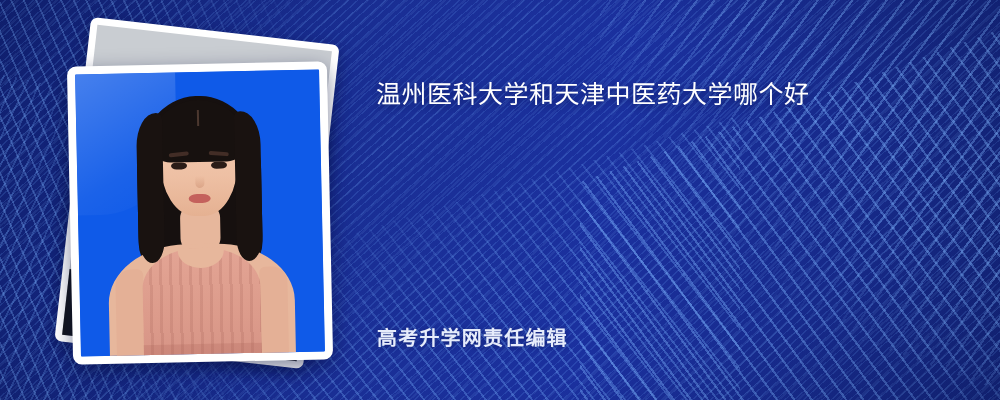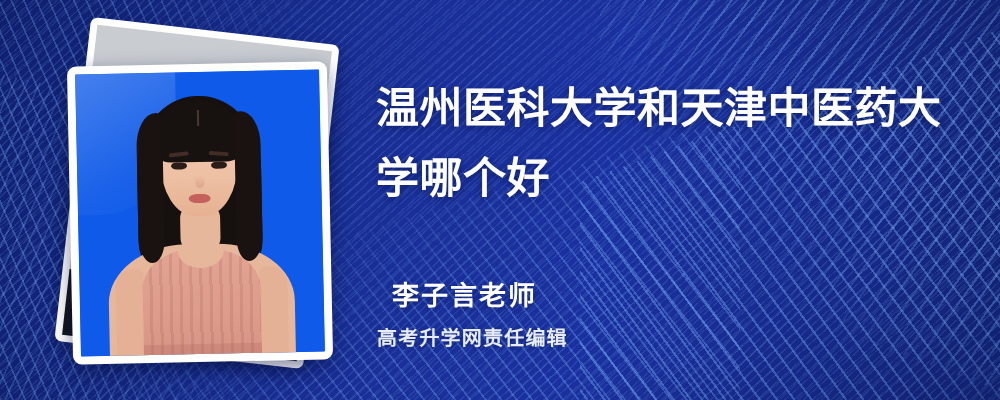--- a/index.html
+++ b/index.html
@@ -345,22 +345,22 @@
   .p-arm-l { left: 50%; margin-left: -86px; border-radius: 16px 6px 8px 12px; }
   .p-arm-r { left: 50%; margin-left: 58px;  border-radius: 6px 16px 12px 8px; }
 
   
   .title {
     position: absolute;
     left: 376px;
     top: 74px;
     width: 600px;
     color: #ffffff;
-    font-size: 43px;
-    font-weight: 700;
+    font-size: 25px;
+    font-weight: 400;
     line-height: 1.62;
     letter-spacing: .5px;
     text-shadow: 0 2px 7px rgba(3,10,50,0.45);
   }
   .author {
     position: absolute;
     left: 392px;
     top: 274px;
     color: #ffffff;
     font-size: 27px;
@@ -420,16 +420,15 @@
         <div class="p-nose"></div>
         <div class="p-mouth"></div>
         <div class="p-dress"></div>
         <div class="p-collar"></div>
         <div class="p-waist"></div>
       </div>
     </div>
   </div>
 
   <div class="title">温州医科大学和天津中医药大学哪个好</div>
-  <div class="author">李子言老师</div>
   <div class="role">高考升学网责任编辑</div>
 
 </div>
 
 </body></html>

